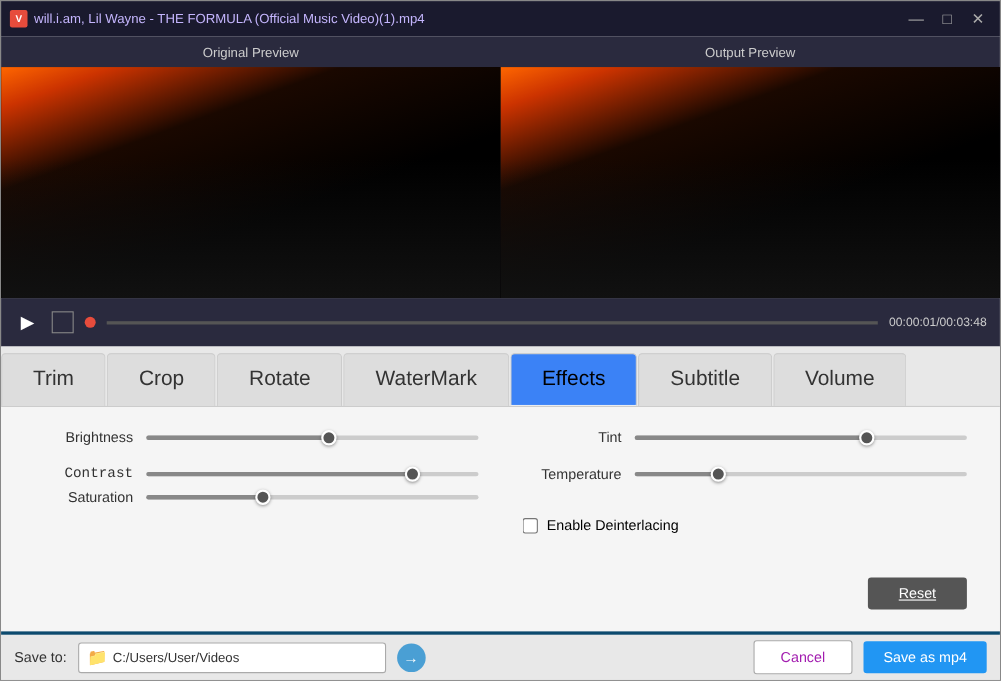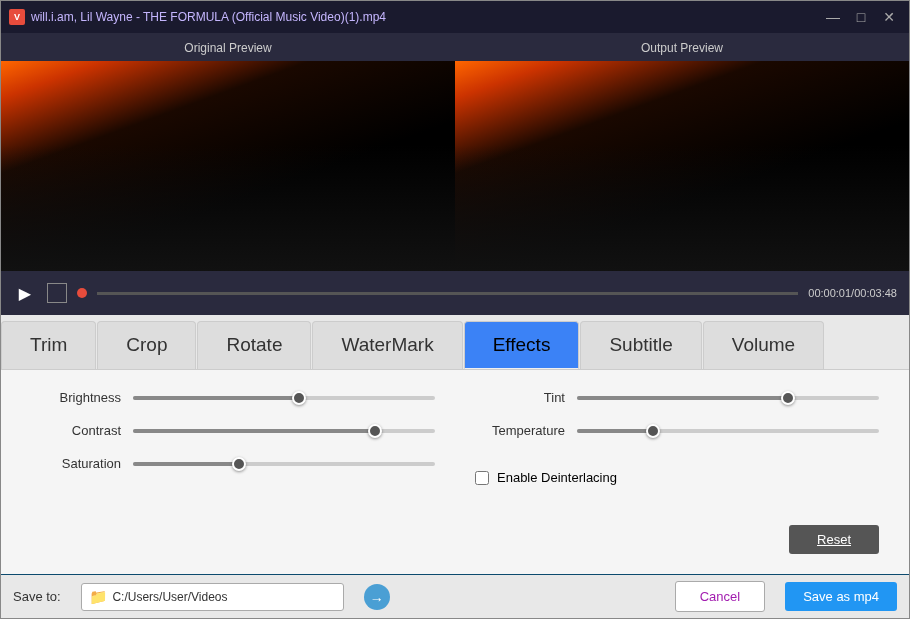--- a/index.html
+++ b/index.html
@@ -262,25 +262,25 @@
       padding: 7px 28px;
       font-size: 13px;
       cursor: pointer;
       border-radius: 3px;
       text-decoration: underline;
     }
 
     .bottom-bar {
       background: #e8e8e8;
       height: 44px;
-      border-top: 1px solid #0c4a6e;
+      border-top: 3px solid #0c4a6e;
       display: flex;
       align-items: center;
       padding: 16px 12px;
-      gap: 20px;
+      gap: 10px;
       flex-shrink: 0;
     }
     .save-to-label {
       color: #333;
       font-size: 13px;
       white-space: nowrap;
     }
     .folder-icon-box {
       display: flex;
       align-items: center;
@@ -393,21 +393,21 @@
       <div>
 
         <div class="slider-row" style="margin-bottom:18px;">
           <span class="slider-label">Brightness</span>
           <div class="slider-track">
             <div class="slider-fill" style="width:55%;"></div>
             <div class="slider-thumb" style="left:calc(55% - 7px);"></div>
           </div>
         </div>
 
-        <div class="slider-row" style="margin-bottom:18px;">
+        <div class="slider-row" style="margin-bottom:6px;font-family:Liberation Mono, monospace;">
           <span class="slider-label">Contrast</span>
           <div class="slider-track">
             <div class="slider-fill" style="width:80%;"></div>
             <div class="slider-thumb" style="left:calc(80% - 7px);"></div>
           </div>
         </div>
 
         <div class="slider-row">
           <span class="slider-label">Saturation</span>
           <div class="slider-track">

